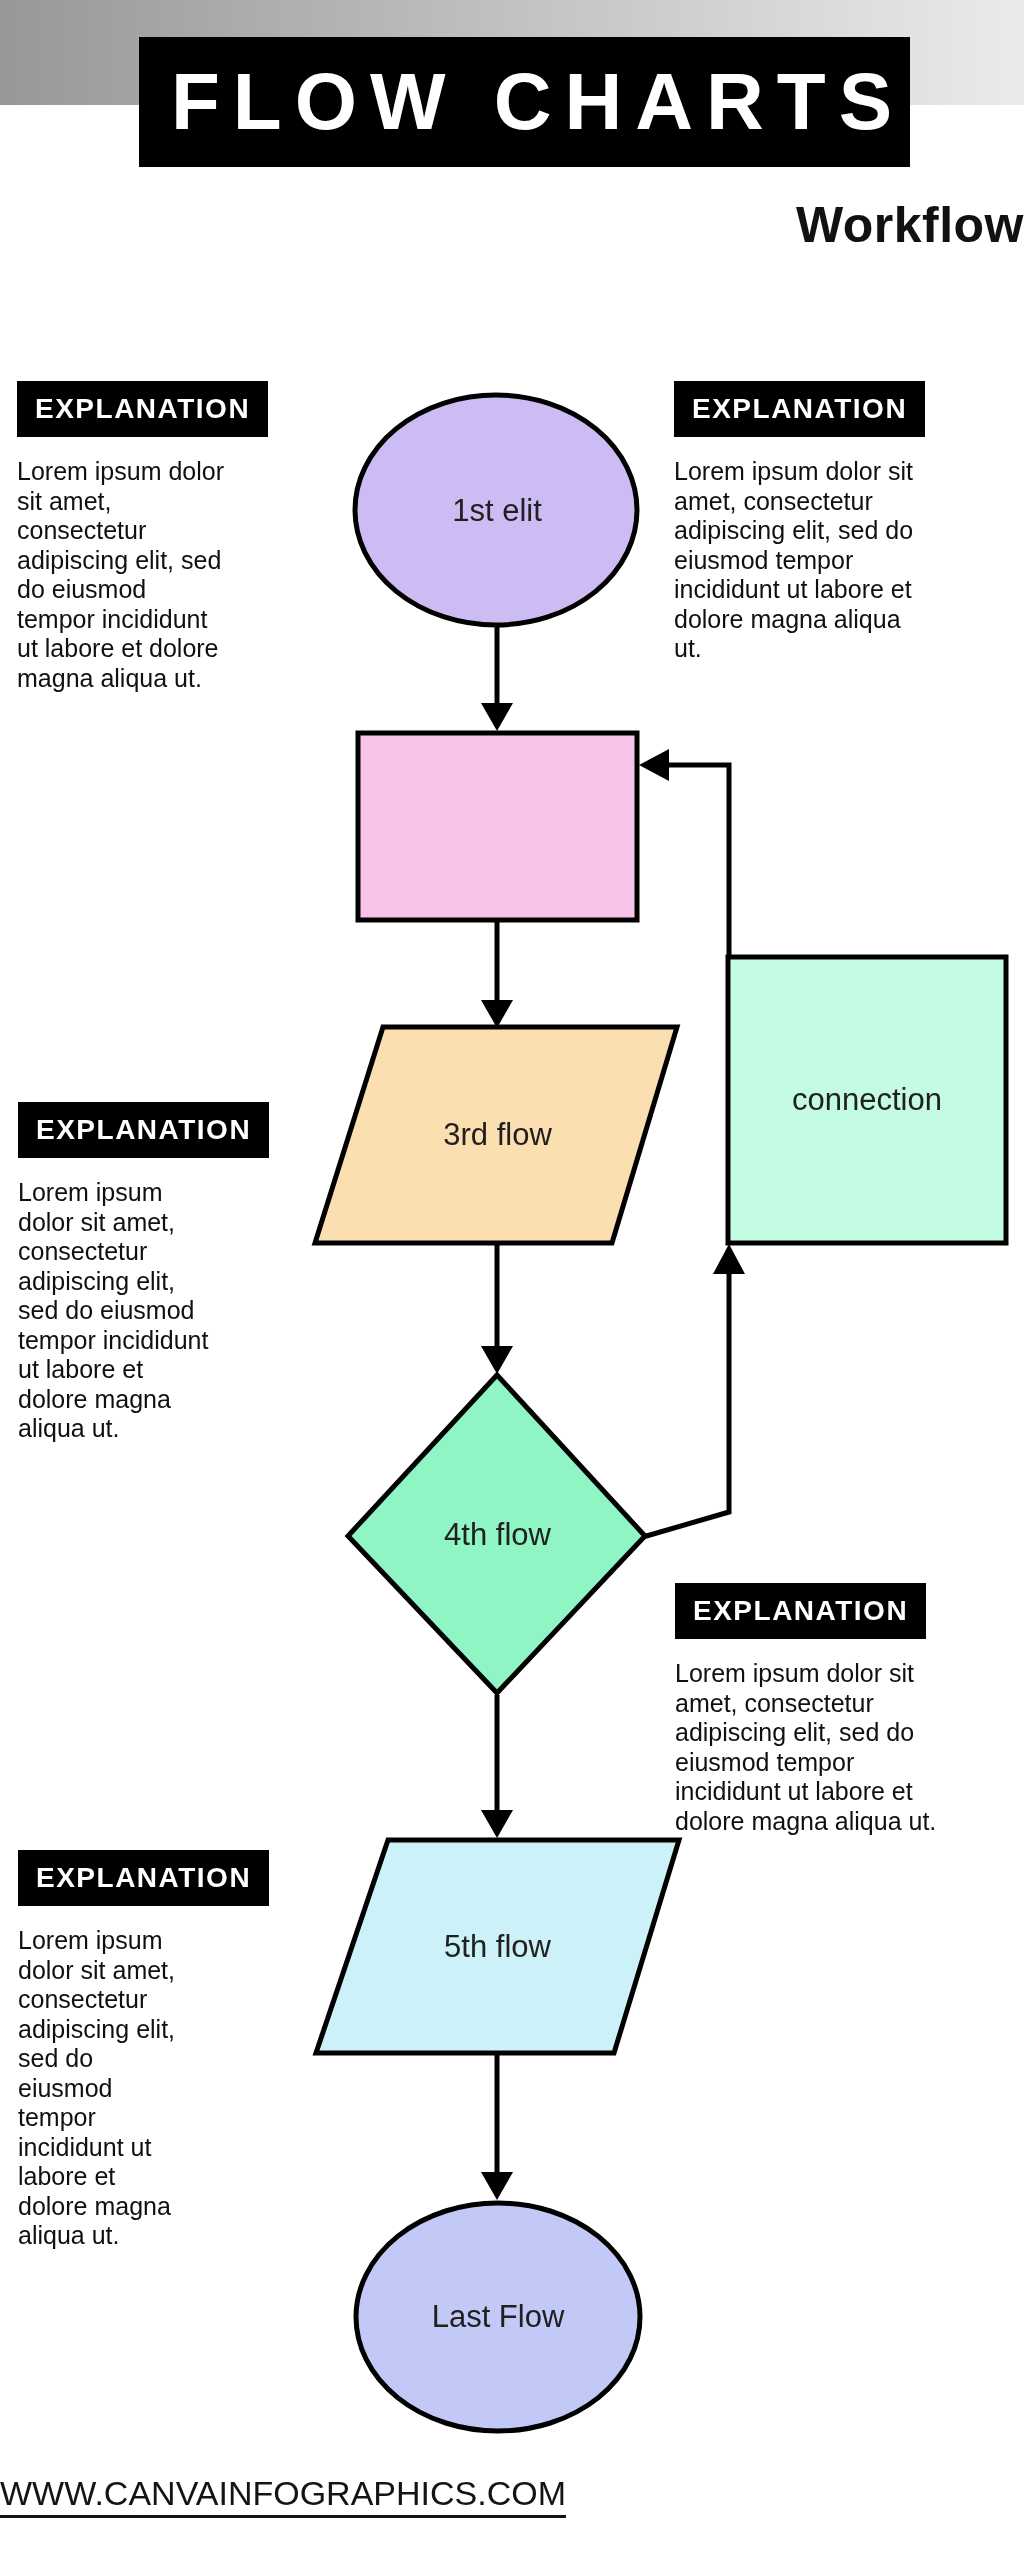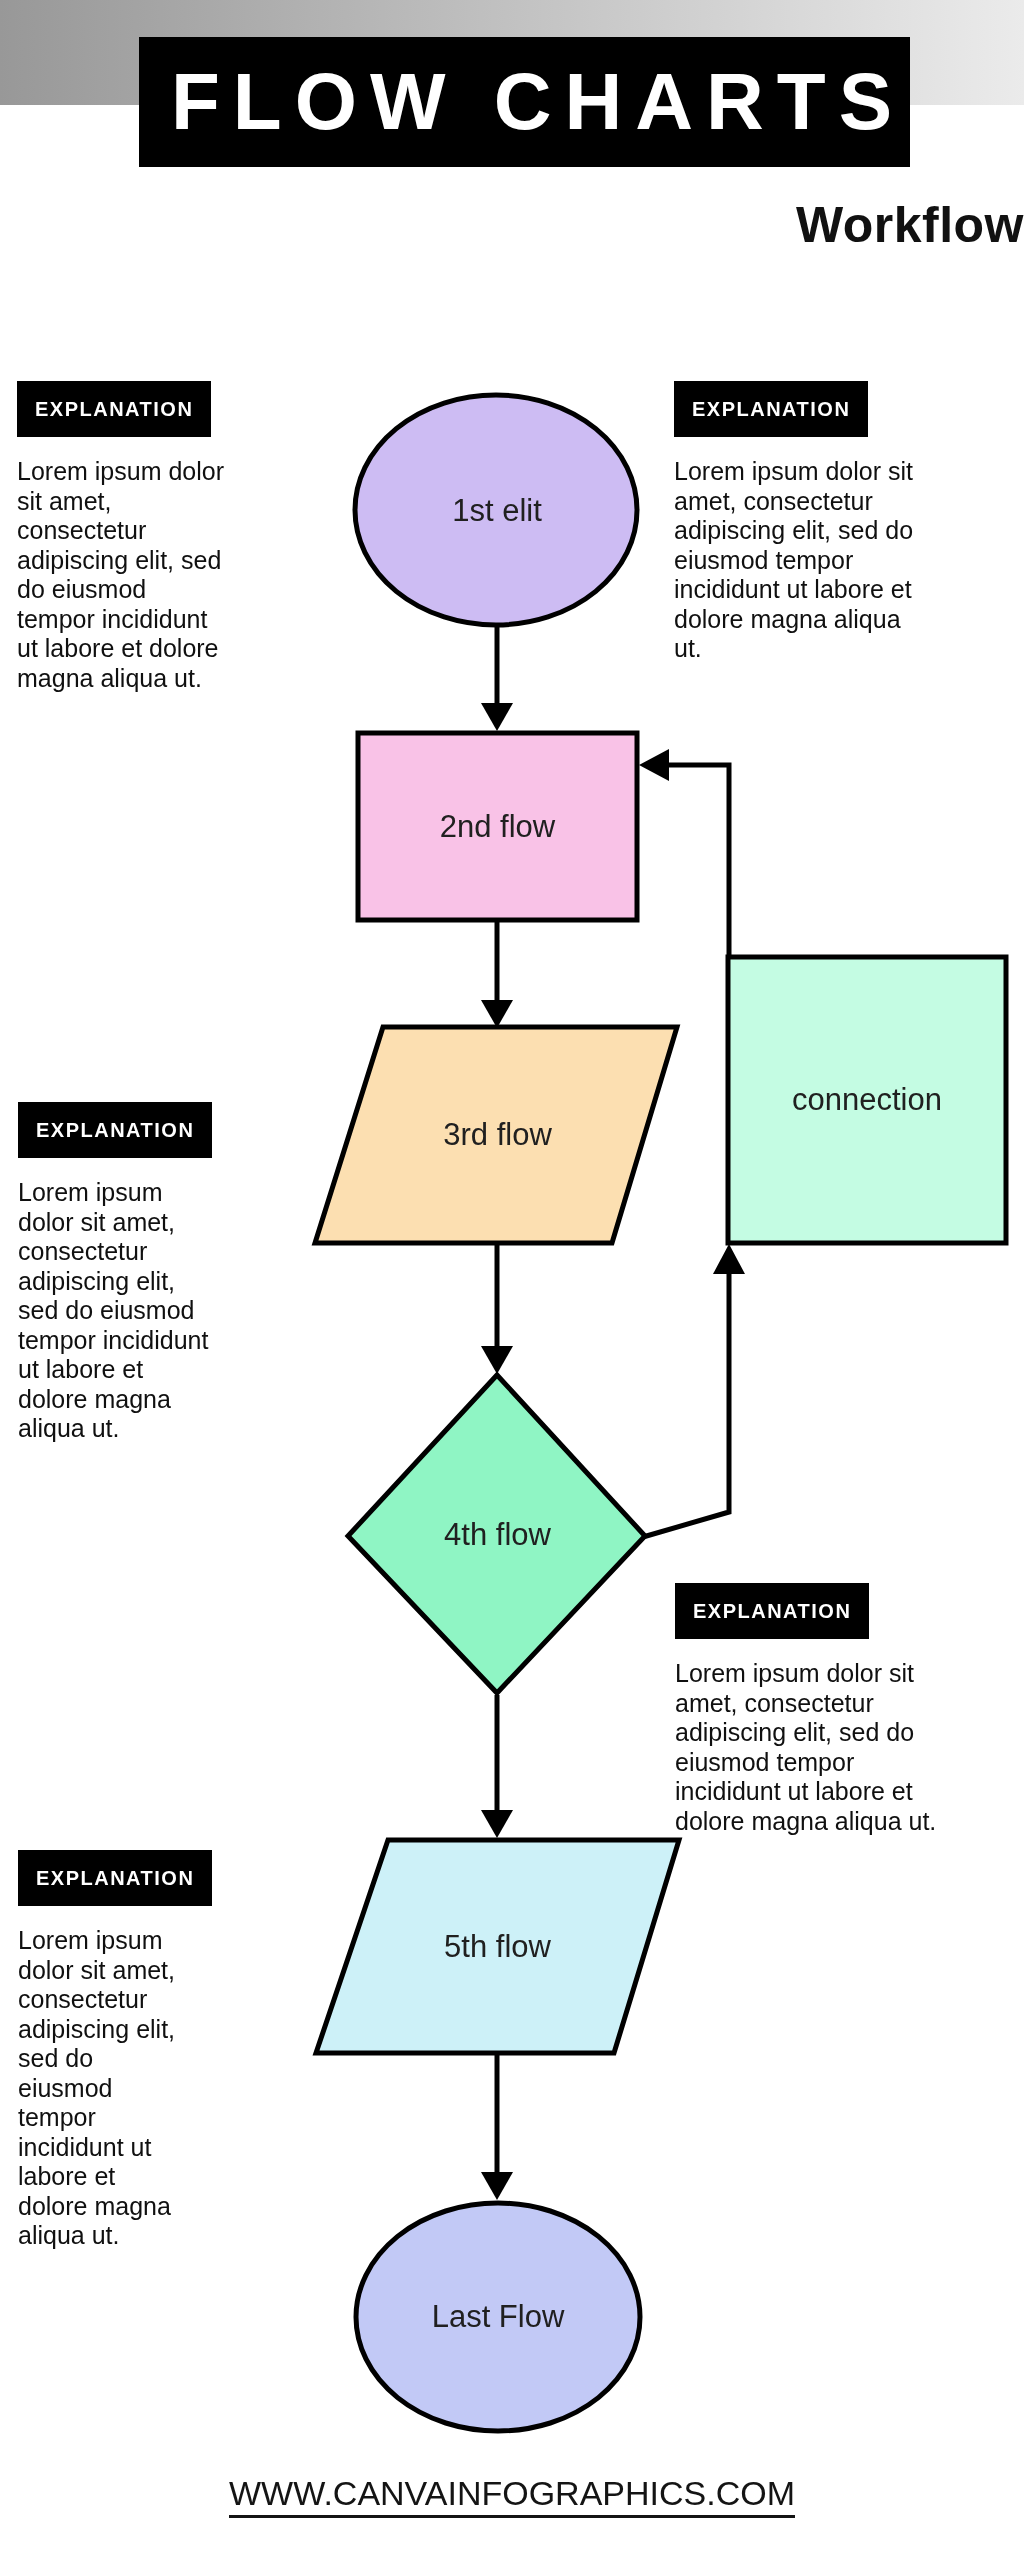--- a/index.html
+++ b/index.html
@@ -10,25 +10,25 @@
   .title-banner{position:absolute;left:139px;top:37px;width:744px;height:130px;background:#000;
         display:flex;align-items:center;justify-content:center;padding-left:27px;}
   .title-text{color:#fff;font-weight:bold;font-size:80px;letter-spacing:13px;white-space:nowrap;}
   .subtitle{position:absolute;left:0;top:196px;width:1024px;text-align:right;
         font-size:50px;font-weight:bold;color:#111;letter-spacing:0.5px;}
   .svg-layer{position:absolute;left:0;top:0;}
   .shape-label{position:absolute;display:flex;align-items:center;justify-content:center;
         font-size:31px;color:#202020;pointer-events:none;}
   .expl{position:absolute;}
   .expl-heading{display:inline-block;background:#000;color:#fff;font-weight:bold;
-        font-size:20px;line-height:36px;padding:10px 18px;letter-spacing:1.5px;white-space:nowrap;}
+        font-size:28px;line-height:36px;padding:10px 18px;letter-spacing:1.5px;white-space:nowrap;}
   .expl-body{margin-top:20px;font-size:25px;line-height:29.5px;color:#101010;white-space:pre-line;}
   .w-left{width:312px;}
   .w-right{width:334px;}
-  .footer{position:absolute;left:0;top:2474px;width:1024px;text-align:center;}
+  .footer{position:absolute;left:0;top:2474px;width:1024px;}
   .footer a{font-size:34px;color:#141414;text-decoration:none;border-bottom:3px solid #141414;
         padding-bottom:3px;letter-spacing:0px;}
 </style>
 </head>
 <body>
 
 <div class="page">
 
   <div class="header-band"></div>
 
@@ -72,21 +72,20 @@
     <ellipse cx="496" cy="510" rx="141" ry="115" stroke="#000" stroke-width="5" fill="#cdbcf3"></ellipse>
     <rect x="358" y="733" width="279" height="187" stroke="#000" stroke-width="5" fill="#f9c2e7"></rect>
     <path d="M383,1027 L677,1027 L612,1243 L315,1243 Z" stroke="#000" stroke-width="5" fill="#fcdfb1"></path>
     <rect x="728" y="957" width="278" height="286" stroke="#000" stroke-width="5" fill="#c4fce3"></rect>
     <path d="M497,1375 L645,1536 L497,1693 L348,1536 Z" stroke="#000" stroke-width="5" fill="#8ff5c4"></path>
     <path d="M388,1840 L679,1840 L614,2053 L316,2053 Z" stroke="#000" stroke-width="5" fill="#cdf1f8"></path>
     <ellipse cx="498" cy="2317" rx="142" ry="114" stroke="#000" stroke-width="5" fill="#c2c9f6"></ellipse>
   </svg>
 
   <div class="shape-label" style="left:356px;top:400px;width:282px;height:222px;">1st elit</div>
-  <div class="shape-label" style="left:358px;top:733px;width:279px;height:187px;">2nd flow</div>
   <div class="shape-label" style="left:330px;top:1027px;width:335px;height:216px;">3rd flow</div>
   <div class="shape-label" style="left:728px;top:957px;width:278px;height:286px;">connection</div>
   <div class="shape-label" style="left:350px;top:1380px;width:295px;height:310px;">4th flow</div>
   <div class="shape-label" style="left:330px;top:1840px;width:335px;height:213px;">5th flow</div>
   <div class="shape-label" style="left:357px;top:2205px;width:282px;height:224px;">Last Flow</div>
 
   <div class="expl w-left" style="left:17px;top:381px;">
     <div class="expl-heading">EXPLANATION</div>
     <div class="expl-body">Lorem ipsum dolor
 sit amet,

